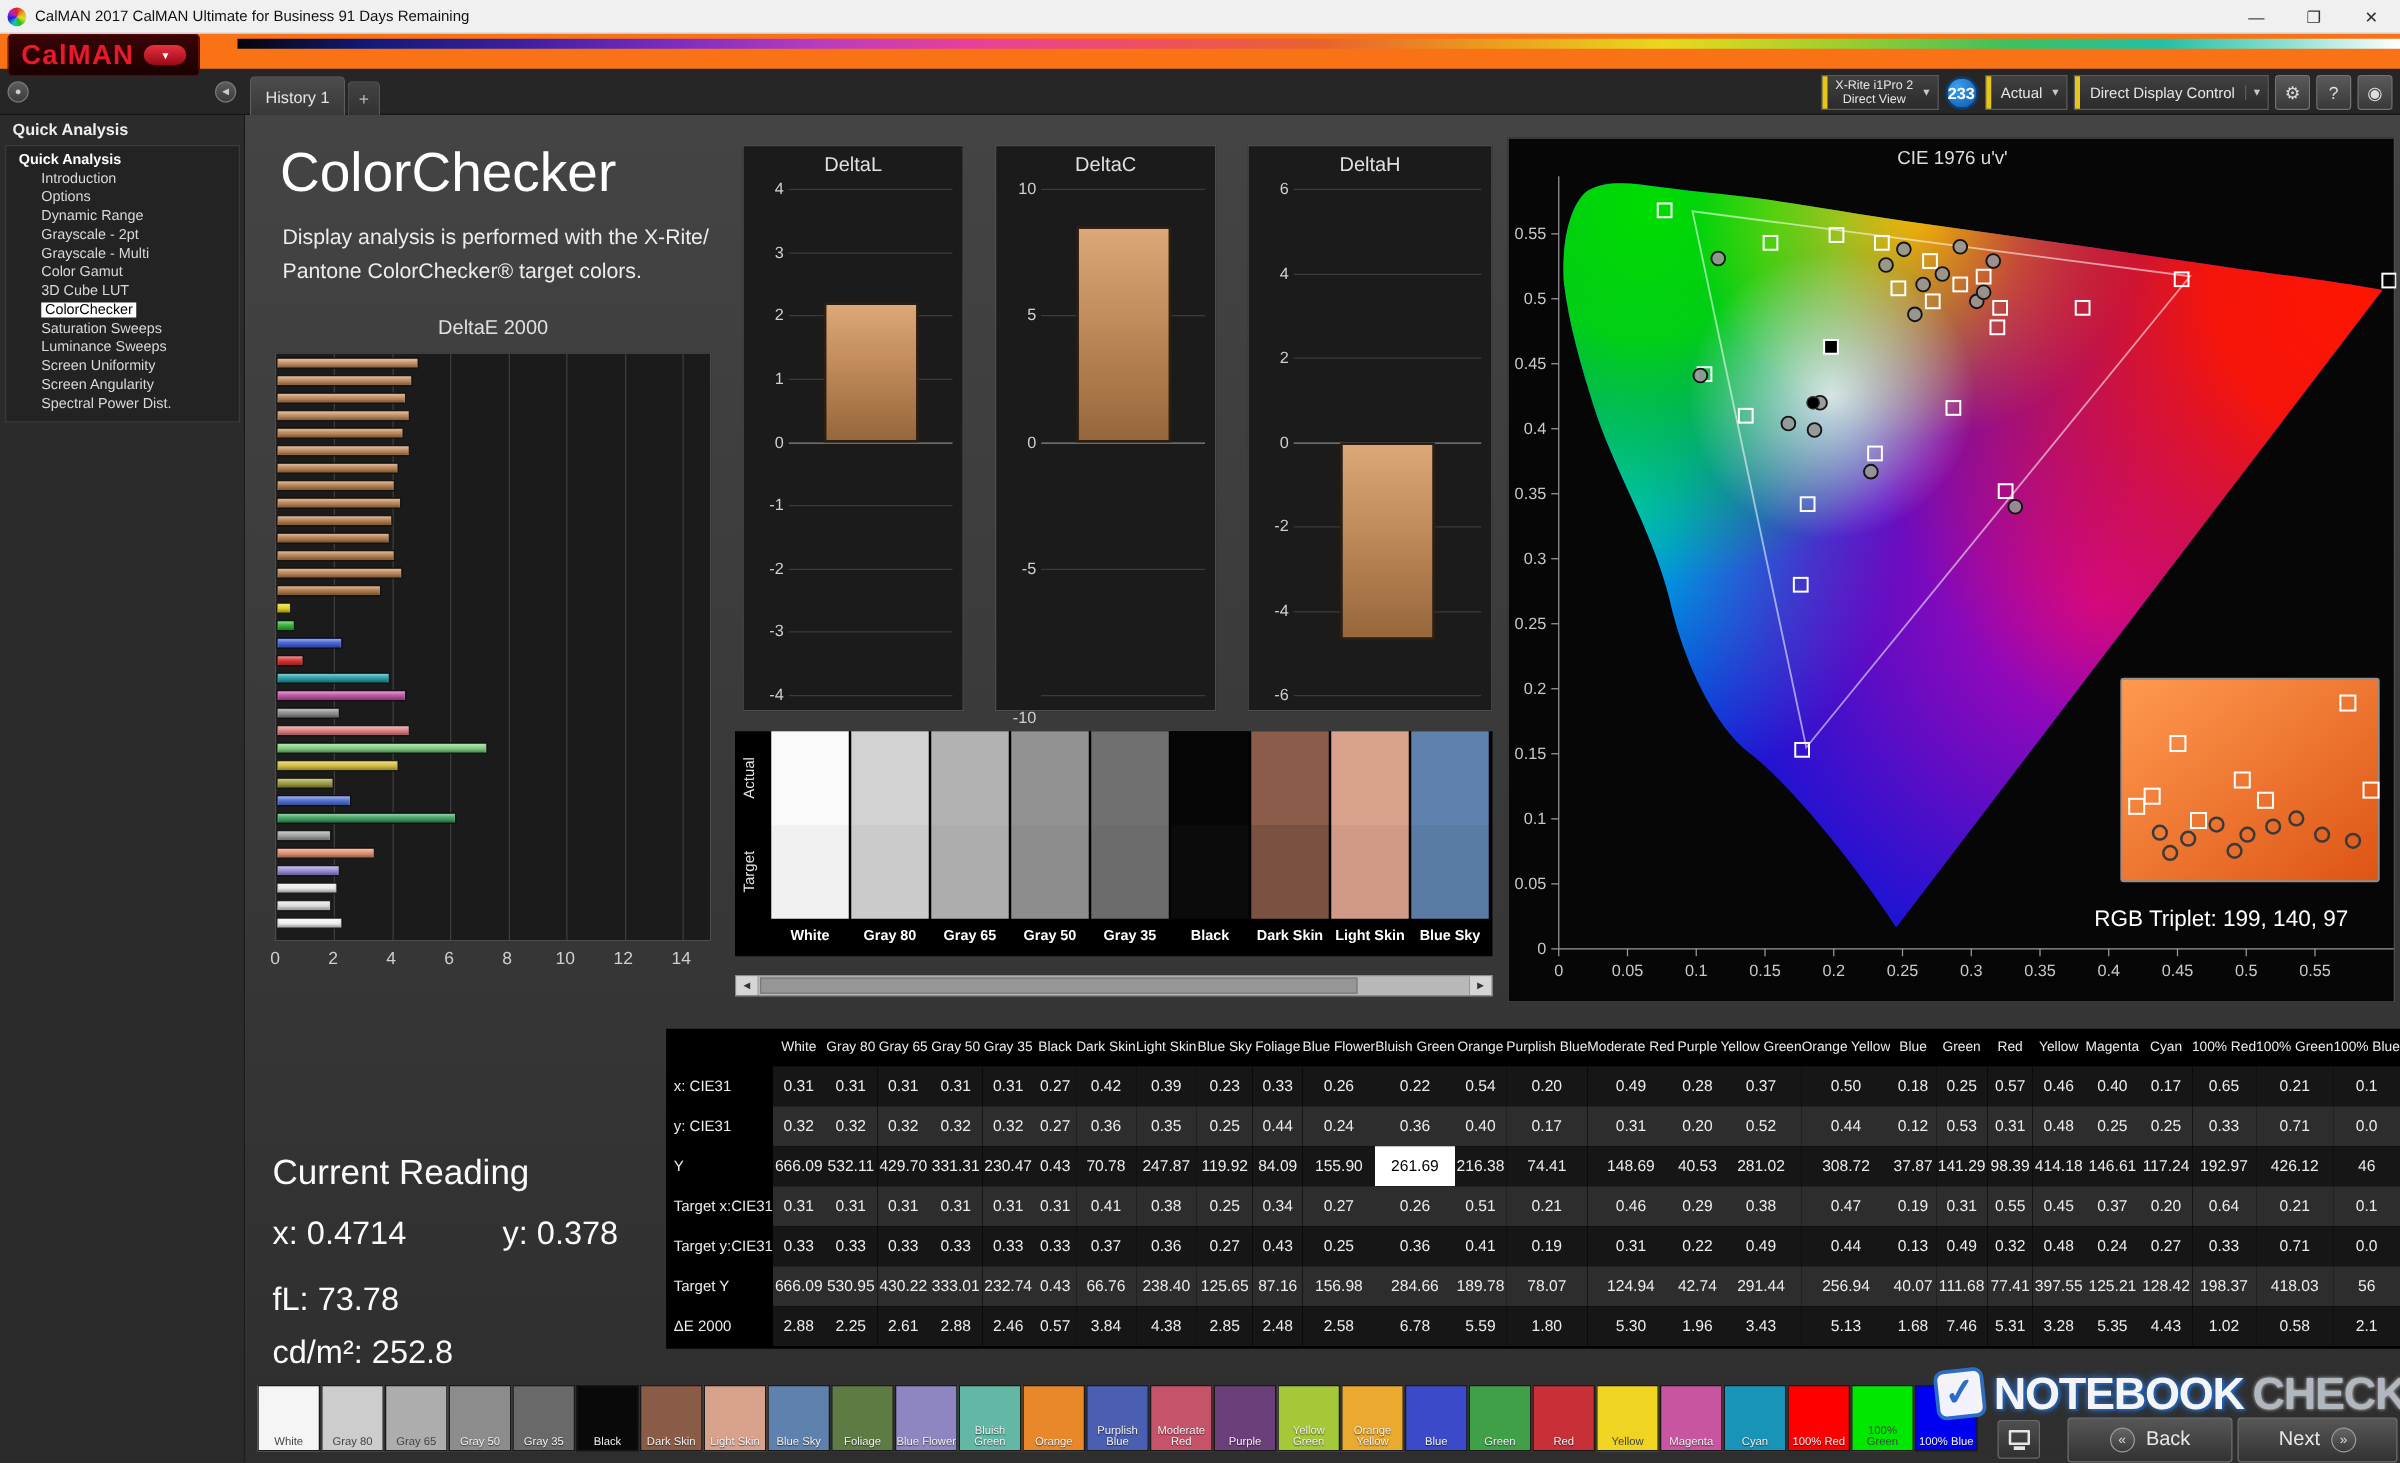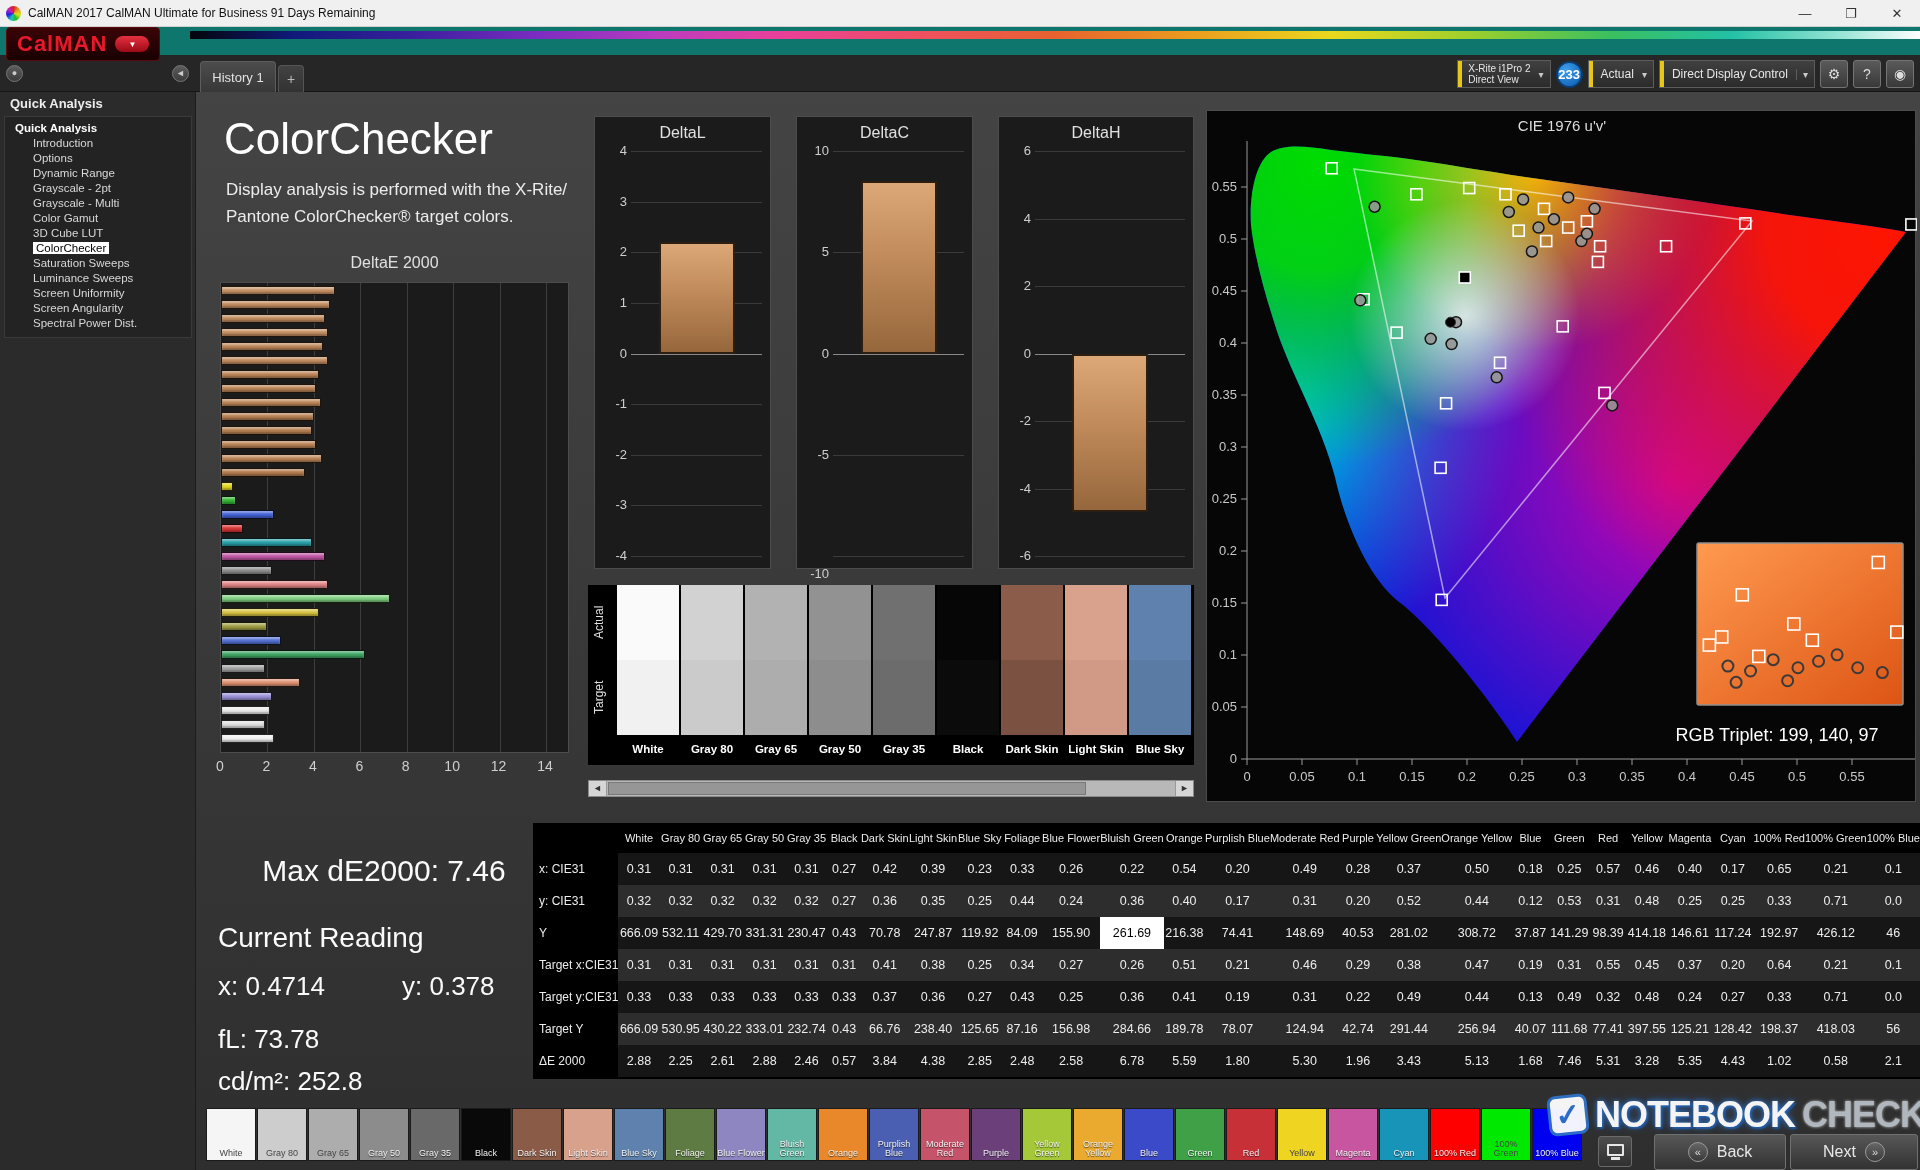--- a/index.html
+++ b/index.html
@@ -10,21 +10,21 @@
   #titlebar { position:absolute; left:0; top:0; width:1920px; height:27px; background:#f0f0f0;
     display:flex; align-items:center; border-bottom:1px solid #d0d0d0; z-index:60;}
   #app-icon { width:15px; height:15px; border-radius:50%; margin:0 7px 0 6px;
     background:conic-gradient(#e02020,#e0a020,#e0e020,#20c020,#20c0c0,#2020e0,#c020c0,#e02020); }
   #win-title { font-size:12px; color:#111; }
   #win-btns { margin-left:auto; display:flex; height:100%; }
   .winbtn { width:46px; height:100%; display:flex; align-items:center; justify-content:center;
     font-size:13px; color:#333; }
 
   
-  #brandbar { position:absolute; left:0; top:27px; width:1920px; height:28px; background:#0f766e; z-index:55;}
+  #brandbar { position:absolute; left:0; top:27px; width:1920px; height:28px; background:#f97316; z-index:55;}
   #rainbow-strip { position:absolute; left:190px; top:4px; right:0; height:8px;
     background:linear-gradient(90deg,#05050a 0%,#101a7a 6%,#3b1f9e 13%,#7b2cc0 20%,#b93cc0 27%,#e8409a 34%,#ef4f62 42%,#e8622f 50%,#eb9d1e 58%,#ead81e 66%,#9ecf2c 74%,#3cc05e 82%,#22c0a4 89%,#8fe2d2 95%,#ffffff 100%); }
   #brand-logo { position:absolute; left:6px; top:0px; height:34px; display:flex; align-items:center; gap:8px;
     background:linear-gradient(180deg,#3a0406,#1a0102); border:1px solid #5a0a0e; border-radius:4px;
     padding:0 10px; z-index:56; }
   #brand-logo .brand-text { color:#e8192c; font-size:22px; font-weight:800; letter-spacing:1px; }
   #brand-pill { width:34px; height:16px; border-radius:8px; background:linear-gradient(180deg,#e83040,#9a0a16);
     display:flex; align-items:center; justify-content:center; color:#fff; font-size:8px; }
 
   
@@ -34,21 +34,21 @@
     background:linear-gradient(180deg,#5c5c5c,#3c3c3c); border:1px solid #787878; color:#ccc;
     font-size:9px; line-height:15px; text-align:center; }
   #tab-history { position:absolute; left:200px; top:6px; width:76px; height:31px;
     background:linear-gradient(180deg,#4c4c4c,#383838); border:1px solid #5e5e5e; border-bottom:none;
     border-radius:4px 4px 0 0; color:#e3e3e3; font-size:13px; display:flex; align-items:center; justify-content:center; }
   #tab-add { position:absolute; left:278px; top:10px; width:26px; height:27px;
     background:linear-gradient(180deg,#424242,#323232); border:1px solid #555; border-bottom:none;
     border-radius:4px 4px 0 0; color:#bbb; font-size:14px; display:flex; align-items:center; justify-content:center; }
   #toolbar-right { position:absolute; right:6px; top:5px; height:28px; display:flex; align-items:center; gap:5px; }
   .dd { height:28px; background:linear-gradient(180deg,#404040,#2b2b2b); border:1px solid #5c5c5c;
-    display:flex; align-items:center; color:#e6e6e6; position:relative; }
+    display:flex; align-items:center; color:#e6e6e6; position:relative;text-align:center; }
   .dd .accent { width:4px; height:100%; background:#e6c619; }
   .dd .chev { margin:0 6px 0 8px; color:#c8c8c8; font-size:10px; }
   .dd-label { font-size:12px; padding-left:8px; white-space:nowrap; }
   .dd-text2 { display:flex; flex-direction:column; padding-left:6px; line-height:11px; }
   .dd-text2 span { font-size:10px; white-space:nowrap; }
   #meter-badge { width:27px; height:27px; border-radius:50%;
     background:radial-gradient(circle at 35% 30%, #3da0f0, #0a57a8); border:2px solid #0c3c6e;
     color:#fff; font-size:13px; font-weight:bold; display:flex; align-items:center; justify-content:center; }
   .sqbtn { width:28px; height:28px; background:linear-gradient(180deg,#5a5a5a,#393939);
     border:1px solid #747474; border-radius:3px; color:#ddd; font-size:14px;
@@ -606,21 +606,20 @@
             <circle cx="650.6800000000001" cy="556.74" r="5.5" fill="none" stroke="#3a3a3a" stroke-width="2"></circle>
             <circle cx="529.14" cy="571.3199999999999" r="5.5" fill="none" stroke="#3a3a3a" stroke-width="2"></circle>
             <circle cx="580.64" cy="569.7" r="5.5" fill="none" stroke="#3a3a3a" stroke-width="2"></circle>
             <circle cx="675.4" cy="561.6" r="5.5" fill="none" stroke="#3a3a3a" stroke-width="2"></circle>
           </g>
       </g>
       <text x="570" y="630" text-anchor="middle" fill="#ffffff" font-size="18">RGB Triplet: 199, 140, 97</text>
     </svg>
   </div>
 
-  <div class="reading" id="read-max">Max dE2000: 7.46</div>
   <div class="reading" id="read-current">Current Reading</div>
   <div class="reading" id="read-x">x: 0.4714</div>
   <div class="reading" id="read-y">y: 0.378</div>
   <div class="reading" id="read-fl">fL: 73.78</div>
   <div class="reading" id="read-cd">cd/m²: 252.8</div>
 
   <div id="table-wrap">
     <table>
         <colgroup>
           <col style="width: 80px;">

